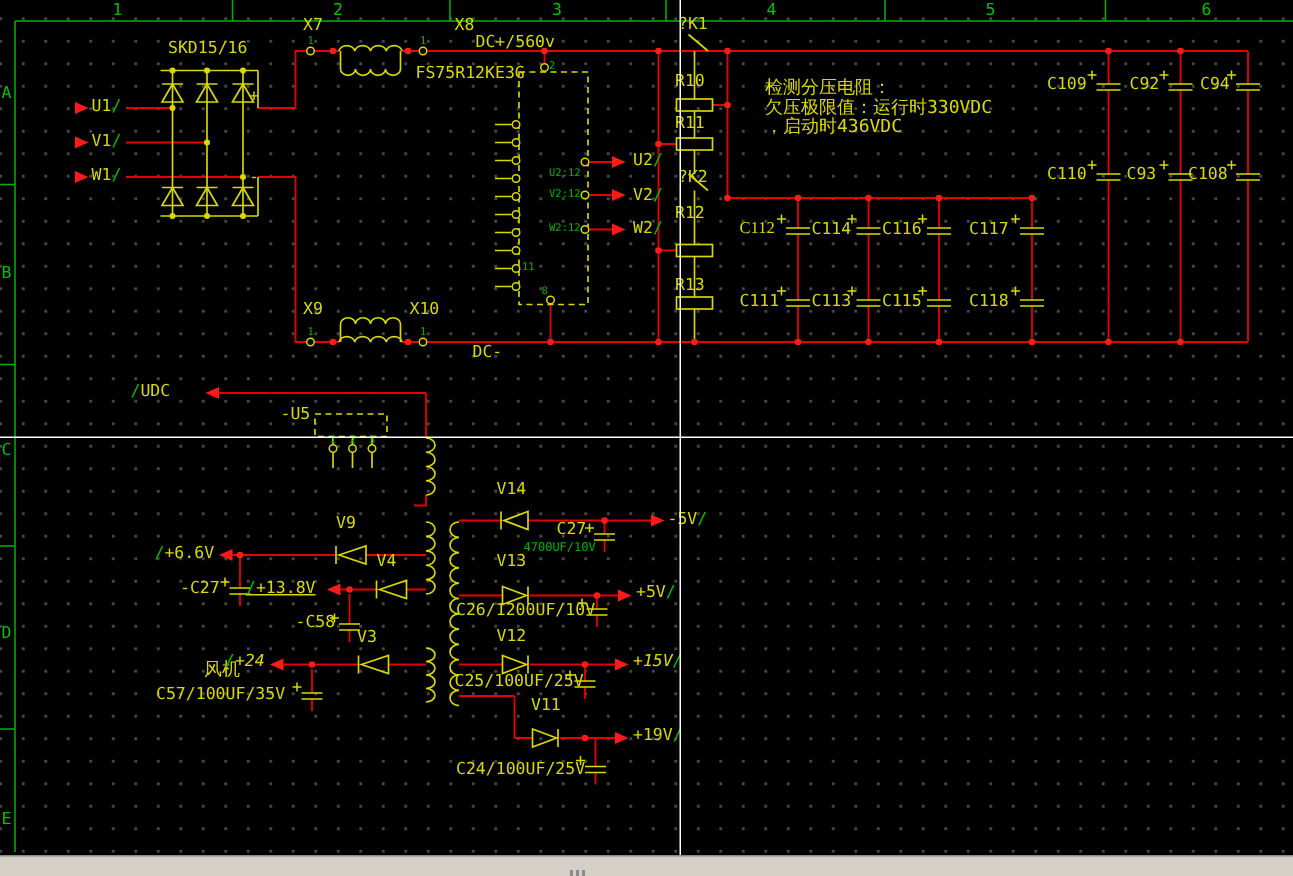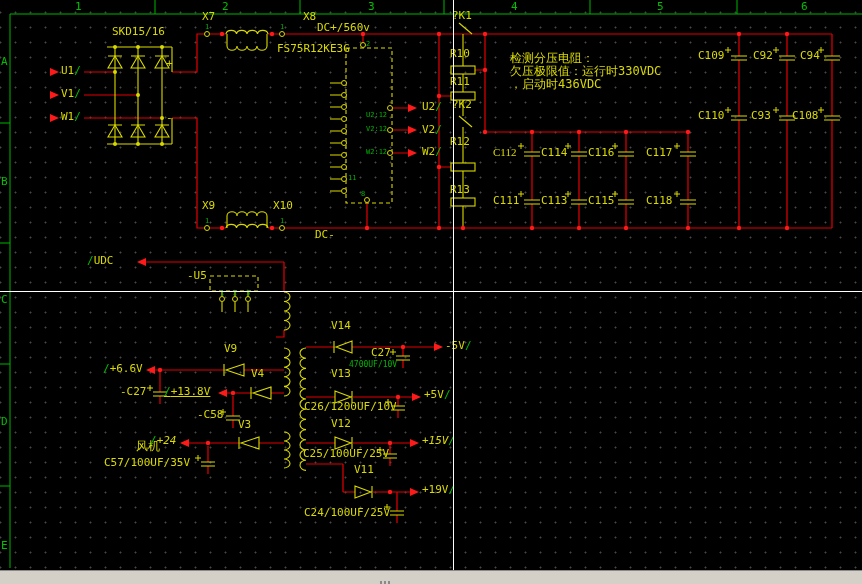--- a/index.html
+++ b/index.html
@@ -224,21 +224,21 @@
     <span class="lbl" style="left: 112px; top: 26px;">SKD15/16</span>
     <span class="lbl" style="left: 202px; top: 11px;">X7</span>
     <span class="lbl" style="left: 275px; top: 11px; margin-left: 28px;">X8</span>
     <span class="lbl" style="left: 317px; top: 22px; text-align: right;">DC+/560v</span>
     <span class="lbl" style="left: 277px; top: 43px;">FS75R12KE3G</span>
     <span class="lbl" style="left: 166px; top: 58px;">+</span>
     <span class="lbl" style="left: 166px; top: 112px;">-</span>
     <span class="lbl" style="left: 452px; top: 10px;">?K1</span>
     <span class="lbl" style="left: 450px; top: 48px;">R10</span>
     <span class="lbl" style="left: 450px; top: 76px;">R11</span>
-    <span class="lbl" style="left: 452px; top: 99px;">?K2</span>
+    <span class="lbl" style="left: 452px; top: 112px;">?K2</span>
     <span class="lbl" style="left: 450px; top: 136px;">R12</span>
     <span class="lbl" style="left: 450px; top: 184px;">R13</span>
     <span class="lbl" style="left: 510px; top: 52px; font-size: 12px;">检测分压电阻：</span>
     <span class="lbl" style="left: 510px; top: 65px; font-size: 12px;">欠压极限值：运行时330VDC</span>
     <span class="lbl" style="left: 510px; top: 78px; font-size: 12px;">，启动时436VDC</span>
     <span class="lbl" style="left: 698px; top: 50px;">C109</span>
     <span class="lbl" style="left: 753px; top: 50px;">C92</span>
     <span class="lbl" style="left: 800px; top: 50px;">C94</span>
     <span class="lbl" style="left: 698px; top: 110px;">C110</span>
     <span class="lbl" style="left: 751px; top: 110px;">C93</span>

